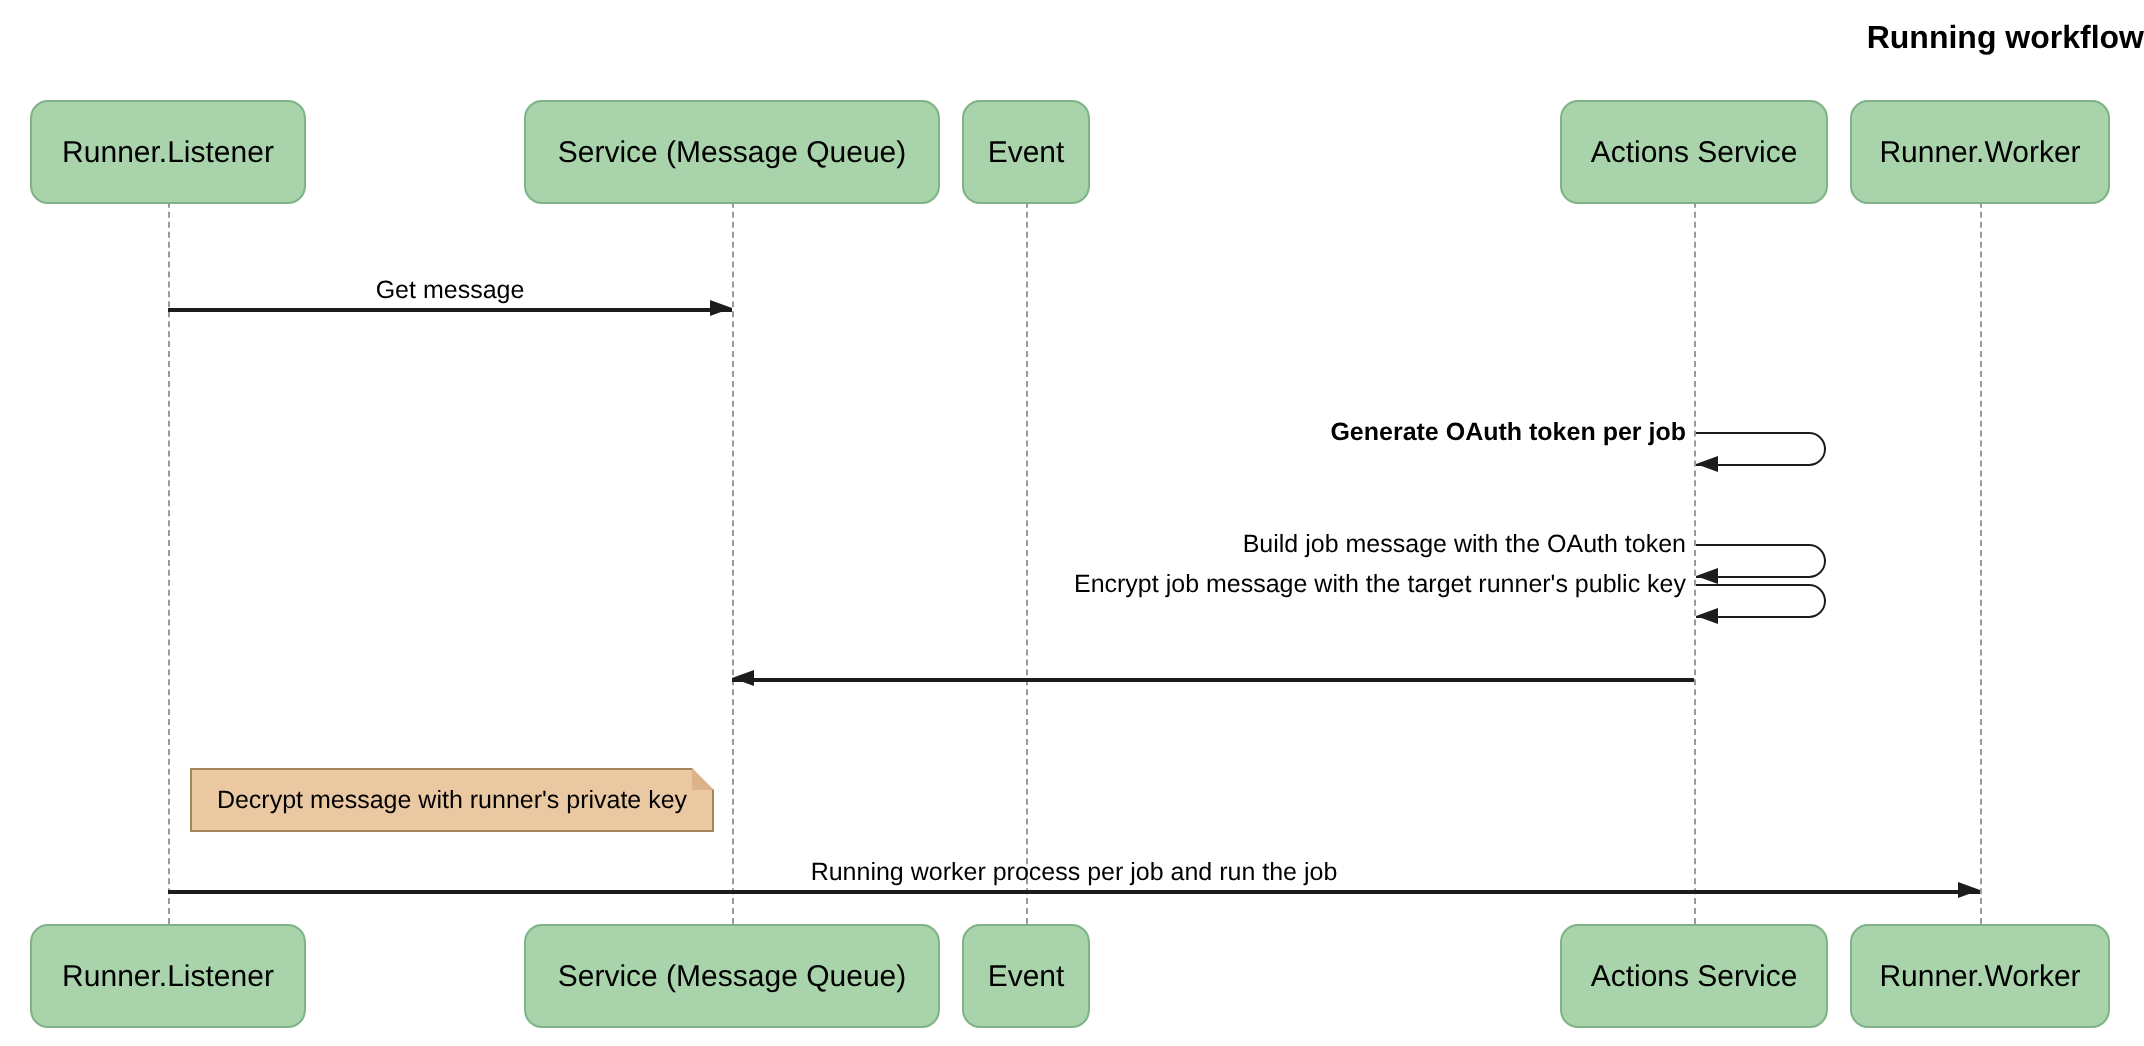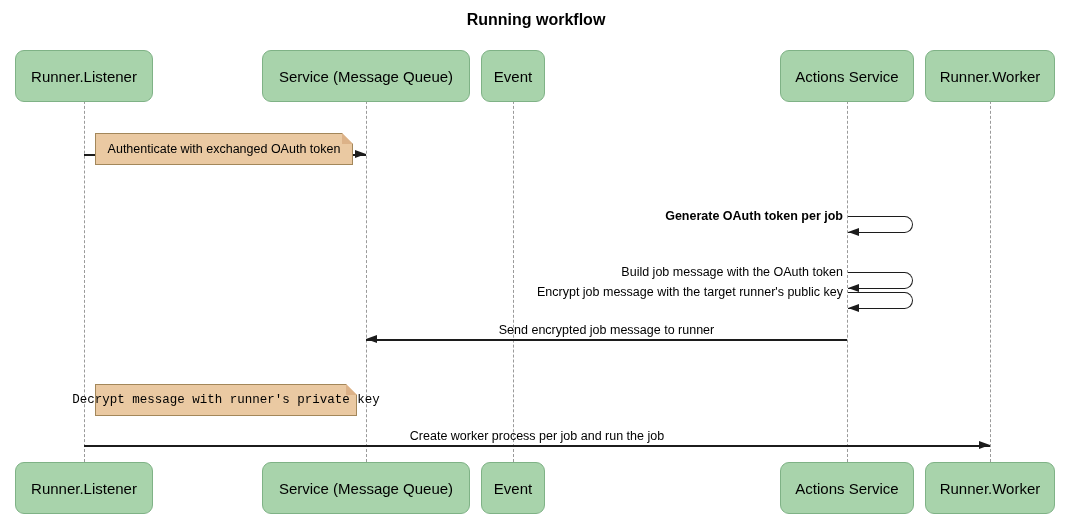--- a/index.html
+++ b/index.html
@@ -23,21 +23,21 @@
     position: relative;
     width: 1072px;
     height: 523px;
     background: var(--background);
     overflow: hidden;
   }
   .title {
     position: absolute;
     top: 11px; left: 0;
     width: 1072px;
-    text-align: center;
+    text-align: right;
     font-size: 16px;
     font-weight: bold;
   }
   .lifeline {
     position: absolute;
     top: 86px;
     height: 376px;
     width: 0;
     border-left: 1px dashed var(--lifeline);
   }
@@ -150,23 +150,20 @@
   <div class="actor bottom" style="left:481px;width:64px;">Event</div>
   <div class="actor bottom" style="left:780px;width:134px;">Actions Service</div>
   <div class="actor bottom" style="left:925px;width:130px;">Runner.Worker</div>
 
   <div class="msg" style="left:84px;top:102px;width:282px;margin-top:36px;">
     <div class="msg-label">Get message</div>
     <div class="msg-line"></div>
     <div class="arrow right"></div>
   </div>
 
-  <div class="note" style="left:95px;top:133px;width:258px;">
-    <span class="note-text">Authenticate with exchanged OAuth token</span>
-  </div>
 
 
   <div class="selfmsg" style="left:848px;top:216px;font-weight:bold;">
     <div class="self-label">Generate OAuth token per job</div>
     <div class="self-loop"></div>
     <div class="arrow left self-arrow"></div>
   </div>
 
   <div class="selfmsg" style="left:848px;top:272px;">
     <div class="self-label">Build job message with the OAuth token</div>
@@ -174,29 +171,28 @@
     <div class="arrow left self-arrow"></div>
   </div>
 
   <div class="selfmsg" style="left:848px;top:292px;">
     <div class="self-label">Encrypt job message with the target runner's public key</div>
     <div class="self-loop"></div>
     <div class="arrow left self-arrow"></div>
   </div>
 
   <div class="msg" style="left:366px;top:323px;width:481px;">
-    <div class="msg-label">Send encrypted job message to runner</div>
     <div class="msg-line"></div>
     <div class="arrow left"></div>
   </div>
 
 
-  <div class="note" style="left:95px;top:384px;width:262px;font-family:Liberation Mono, monospace;">
+  <div class="note" style="left:95px;top:384px;width:262px;">
     <span class="note-text">Decrypt message with runner's private key</span>
   </div>
 
   <div class="msg" style="left:84px;top:429px;width:906px;">
-    <div class="msg-label">Create worker process per job and run the job</div>
+    <div class="msg-label">Running worker process per job and run the job</div>
     <div class="msg-line"></div>
     <div class="arrow right"></div>
   </div>
 
 </div>
 
 </body></html>

